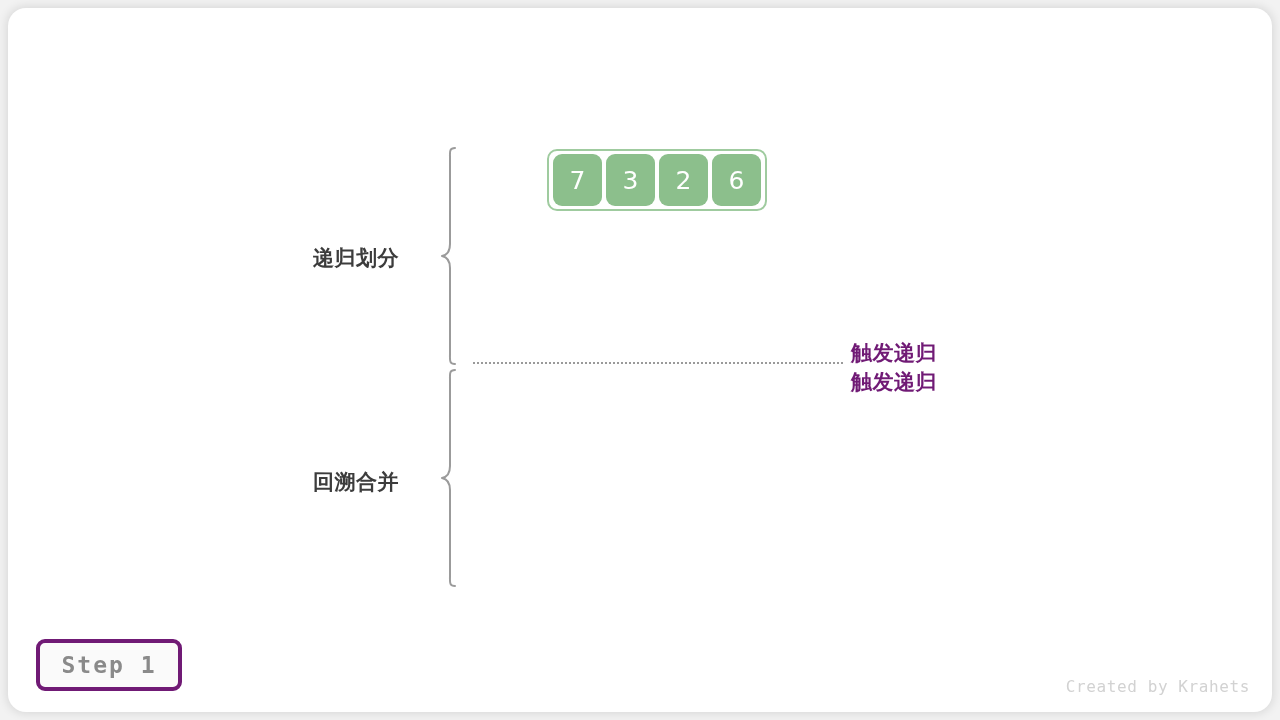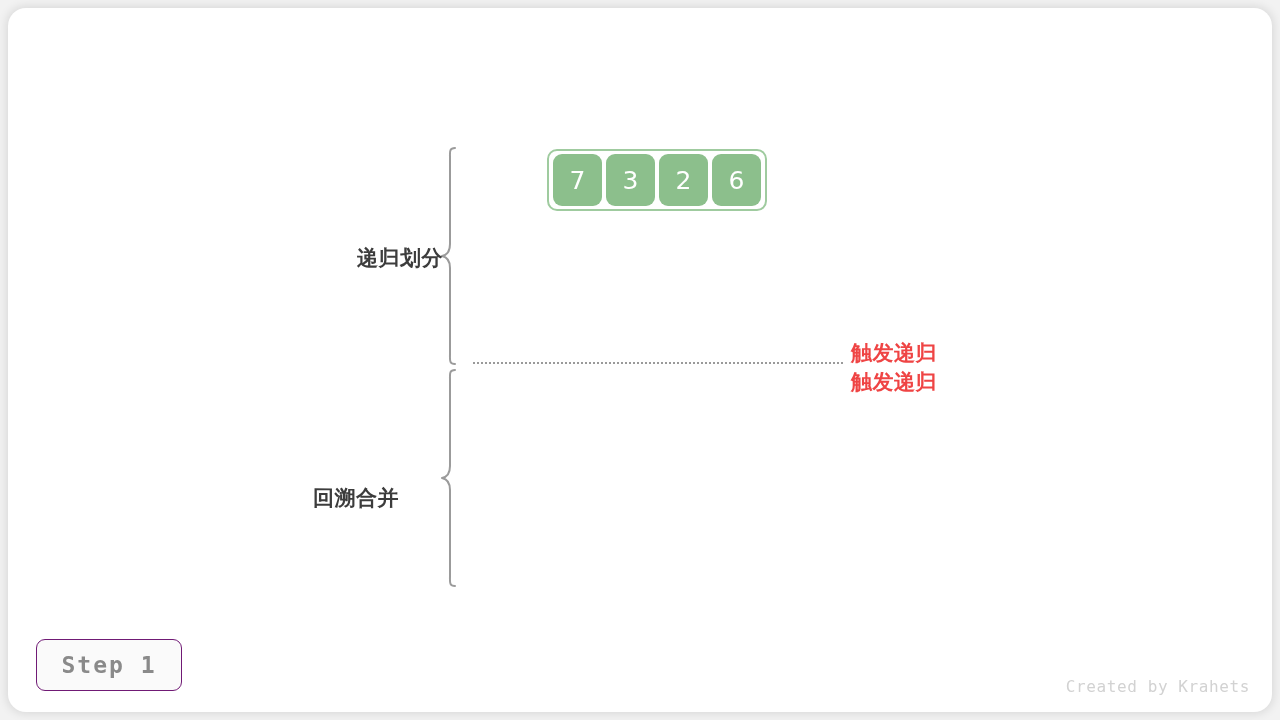--- a/index.html
+++ b/index.html
@@ -71,56 +71,56 @@
   
   .phase-label {
     position: absolute;
     color: #3c3c3c;
     font-size: 21px;
     font-weight: bold;
     letter-spacing: 0.5px;
     white-space: nowrap;
     font-family: "DejaVu Sans", "Liberation Sans", sans-serif;
   }
-  #label-divide { left: 305px; top: 236px; margin-left: 44px; }
-  #label-merge  { left: 305px; top: 476px; text-align: right; }
+  #label-divide { left: 305px; top: 236px; }
+  #label-merge  { left: 305px; top: 460px; text-align: right; }
 
   
   #divider {
     position: absolute;
     left: 465px;
     top: 354px;
     width: 370px;
     height: 0;
     border-top: 2px dotted #9a9a9a;
   }
 
   
   #base-case {
     position: absolute;
     left: 843px;
     top: 331px;
-    color: #ef4444;
+    color: #701a75;
     font-size: 21px;
     font-weight: bold;
     line-height: 29px;
     letter-spacing: 0.5px;
     white-space: nowrap;
     font-family: "DejaVu Sans", "Liberation Sans", sans-serif;
   }
   #base-case div { display: block; }
 
   
   #step-badge {
     position: absolute;
     left: 28px;
     top: 631px;
     width: 146px;
     height: 52px;
-    border: 1px solid #701a75;
+    border: 4px solid #701a75;
     border-radius: 9px;
     background: #fafafa;
     display: flex;
     align-items: center;
     justify-content: center;
     color: #8a8a8a;
     font-size: 23px;
     font-weight: bold;
     letter-spacing: 2px;
     font-family: "DejaVu Sans Mono", "Liberation Mono", monospace;

